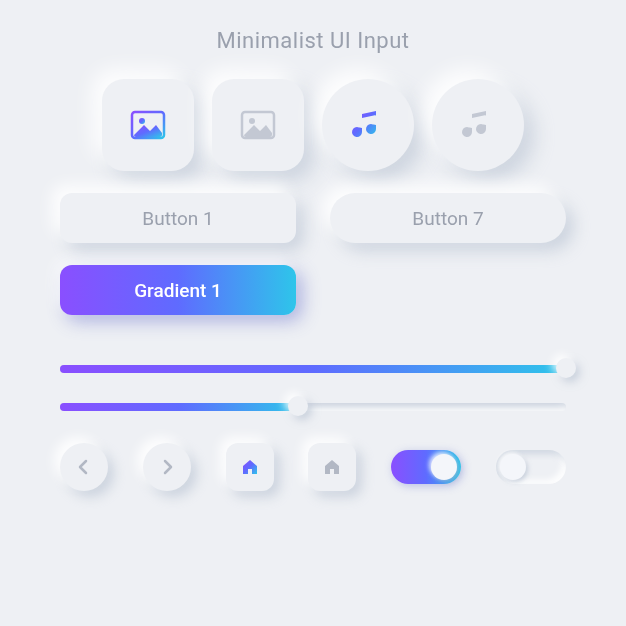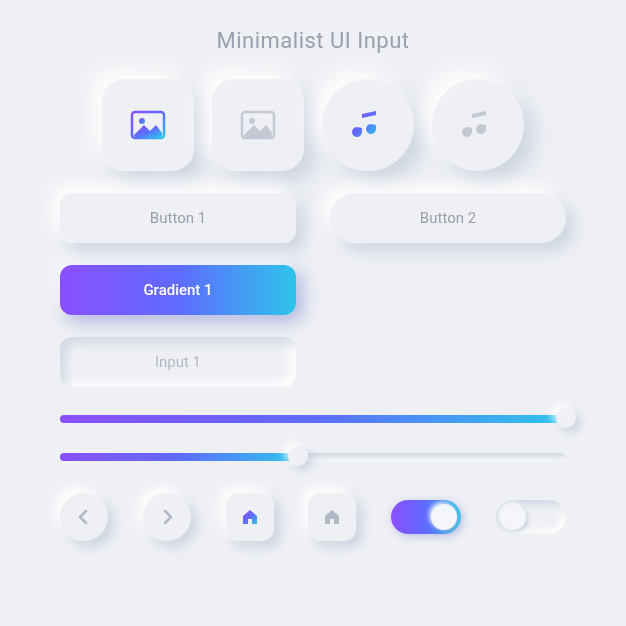--- a/index.html
+++ b/index.html
@@ -51,21 +51,21 @@
 
   .btn {
     width: 236px;
     height: 50px;
     border-radius: 12px;
     background: #eef0f4;
     display: flex;
     align-items: center;
     justify-content: center;
     color: #9aa0ad;
-    font-size: 15px;
+    font-size: 19px;
     box-shadow:
       -8px -8px 16px rgba(255,255,255,0.9),
       8px 8px 16px rgba(163,177,198,0.45);
   }
   .btn.gradient {
     background: linear-gradient(90deg, #8a4fff 0%, #5f6bff 50%, #2ec5ea 100%);
     color: #ffffff;
     font-weight: 500;
     box-shadow:
       -6px -6px 14px rgba(255,255,255,0.6),
@@ -205,34 +205,31 @@
       <path class="note" d="M28 6 L14 9 V27 A5 5 0 1 1 11 22.5 A5 5 0 0 1 14 23 V13 L28 10 V24 A5 5 0 1 1 25 19.5 A5 5 0 0 1 28 20 Z"></path>
     </svg>
   </div>
 </div>
 
 <div class="row">
   <div class="btn">
     <span>Button 1</span>
   </div>
   <div class="btn pill">
-    <span>Button 2</span>
+    <span>Button 7</span>
   </div>
 </div>
 
 <div class="row">
   <div class="btn gradient">
     <span>Gradient 1</span>
   </div>
 </div>
 
 <div class="row">
-  <div class="btn input">
-    <span>Input 1</span>
-  </div>
 </div>
 
 <div class="slider">
   <div class="track"></div>
   <div class="fill" style="width:100%"></div>
   <div class="thumb" style="left:100%"></div>
 </div>
 
 <div class="slider">
   <div class="track"></div>

